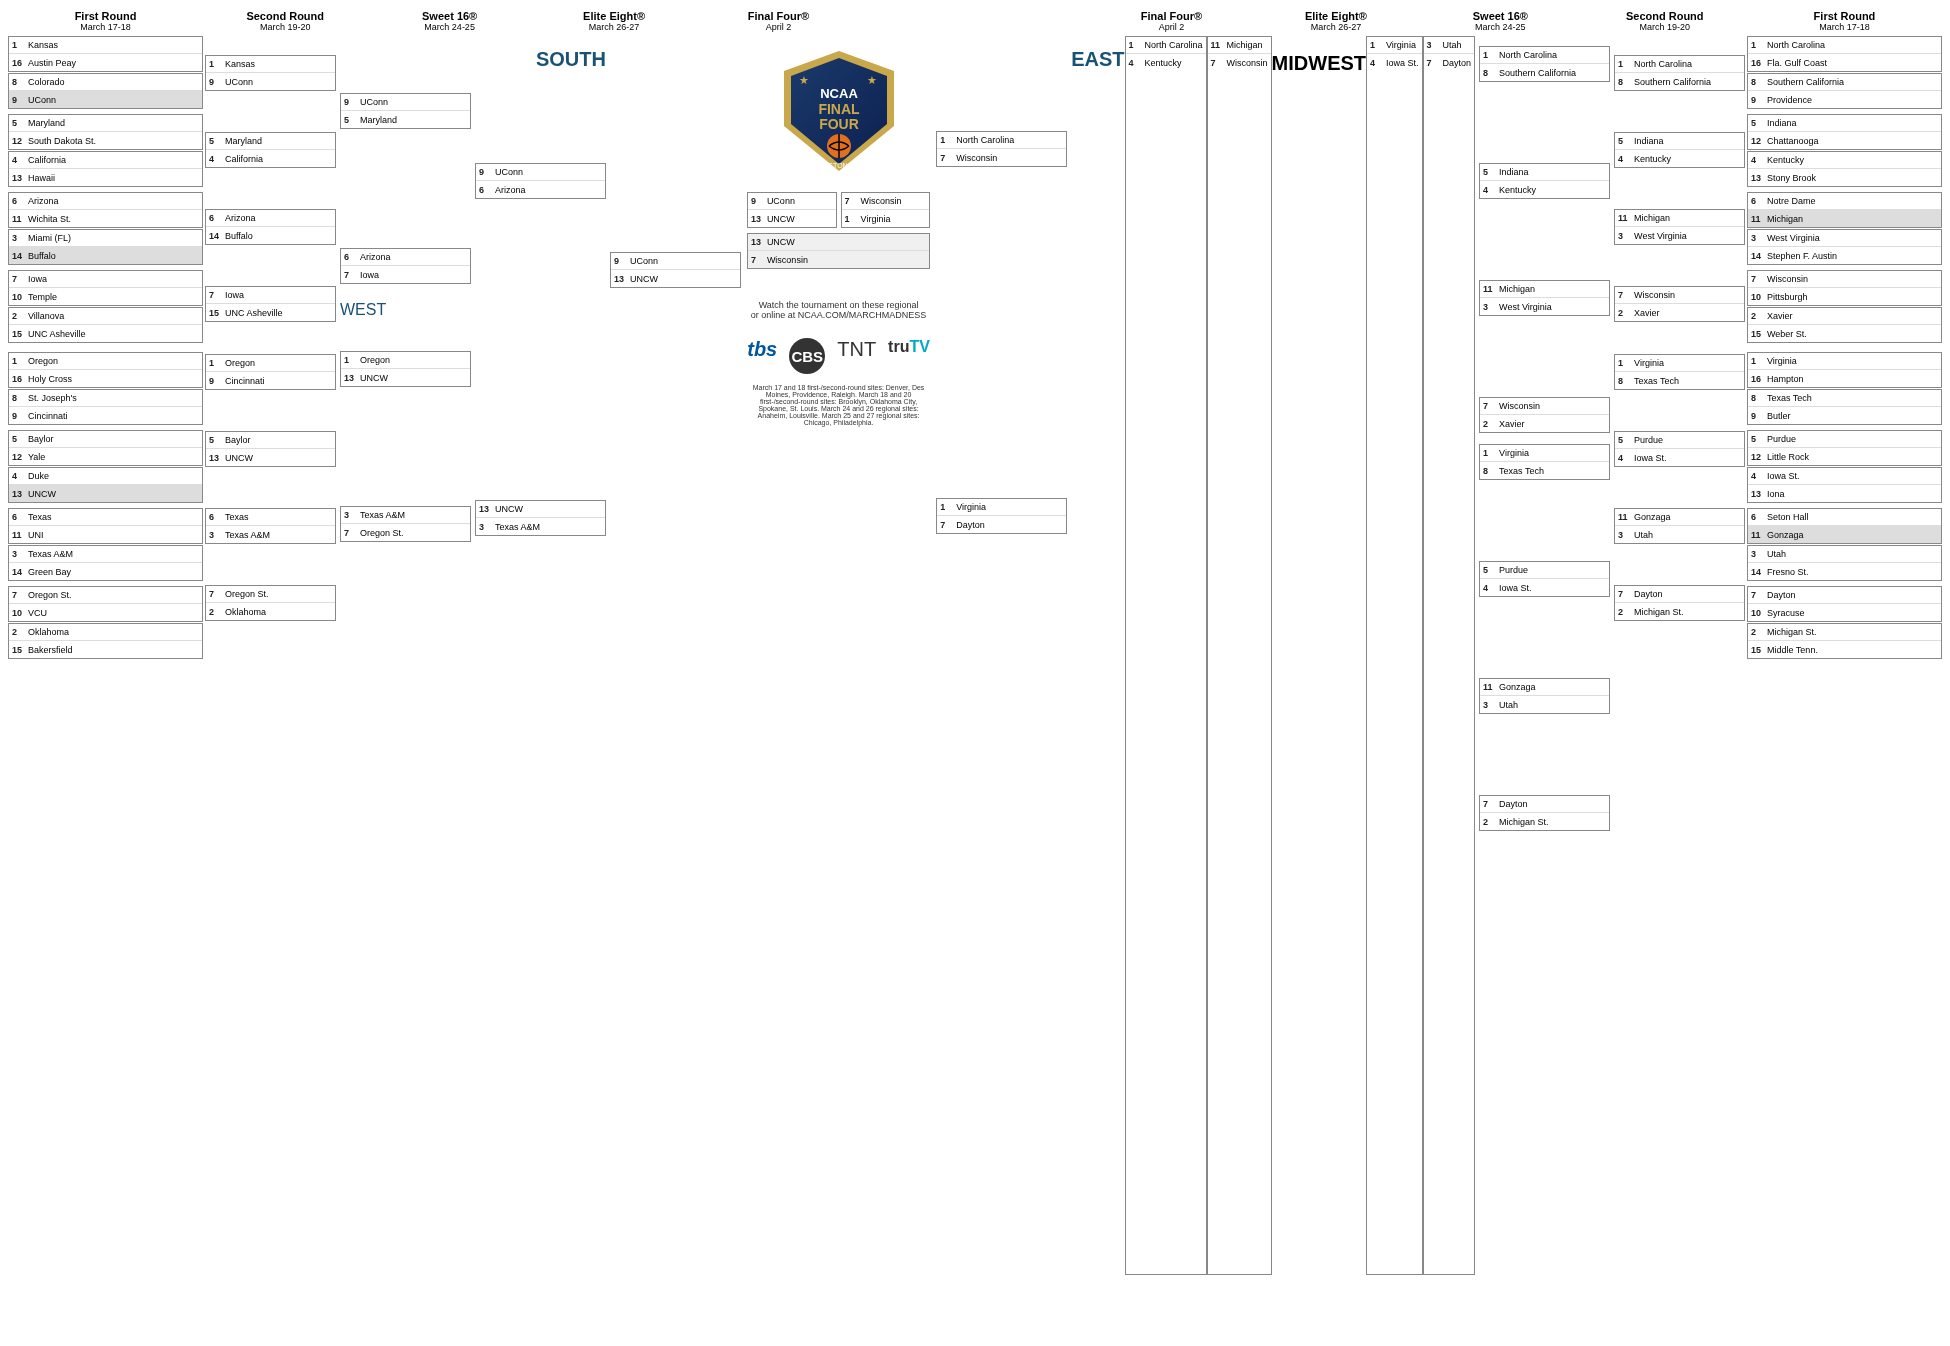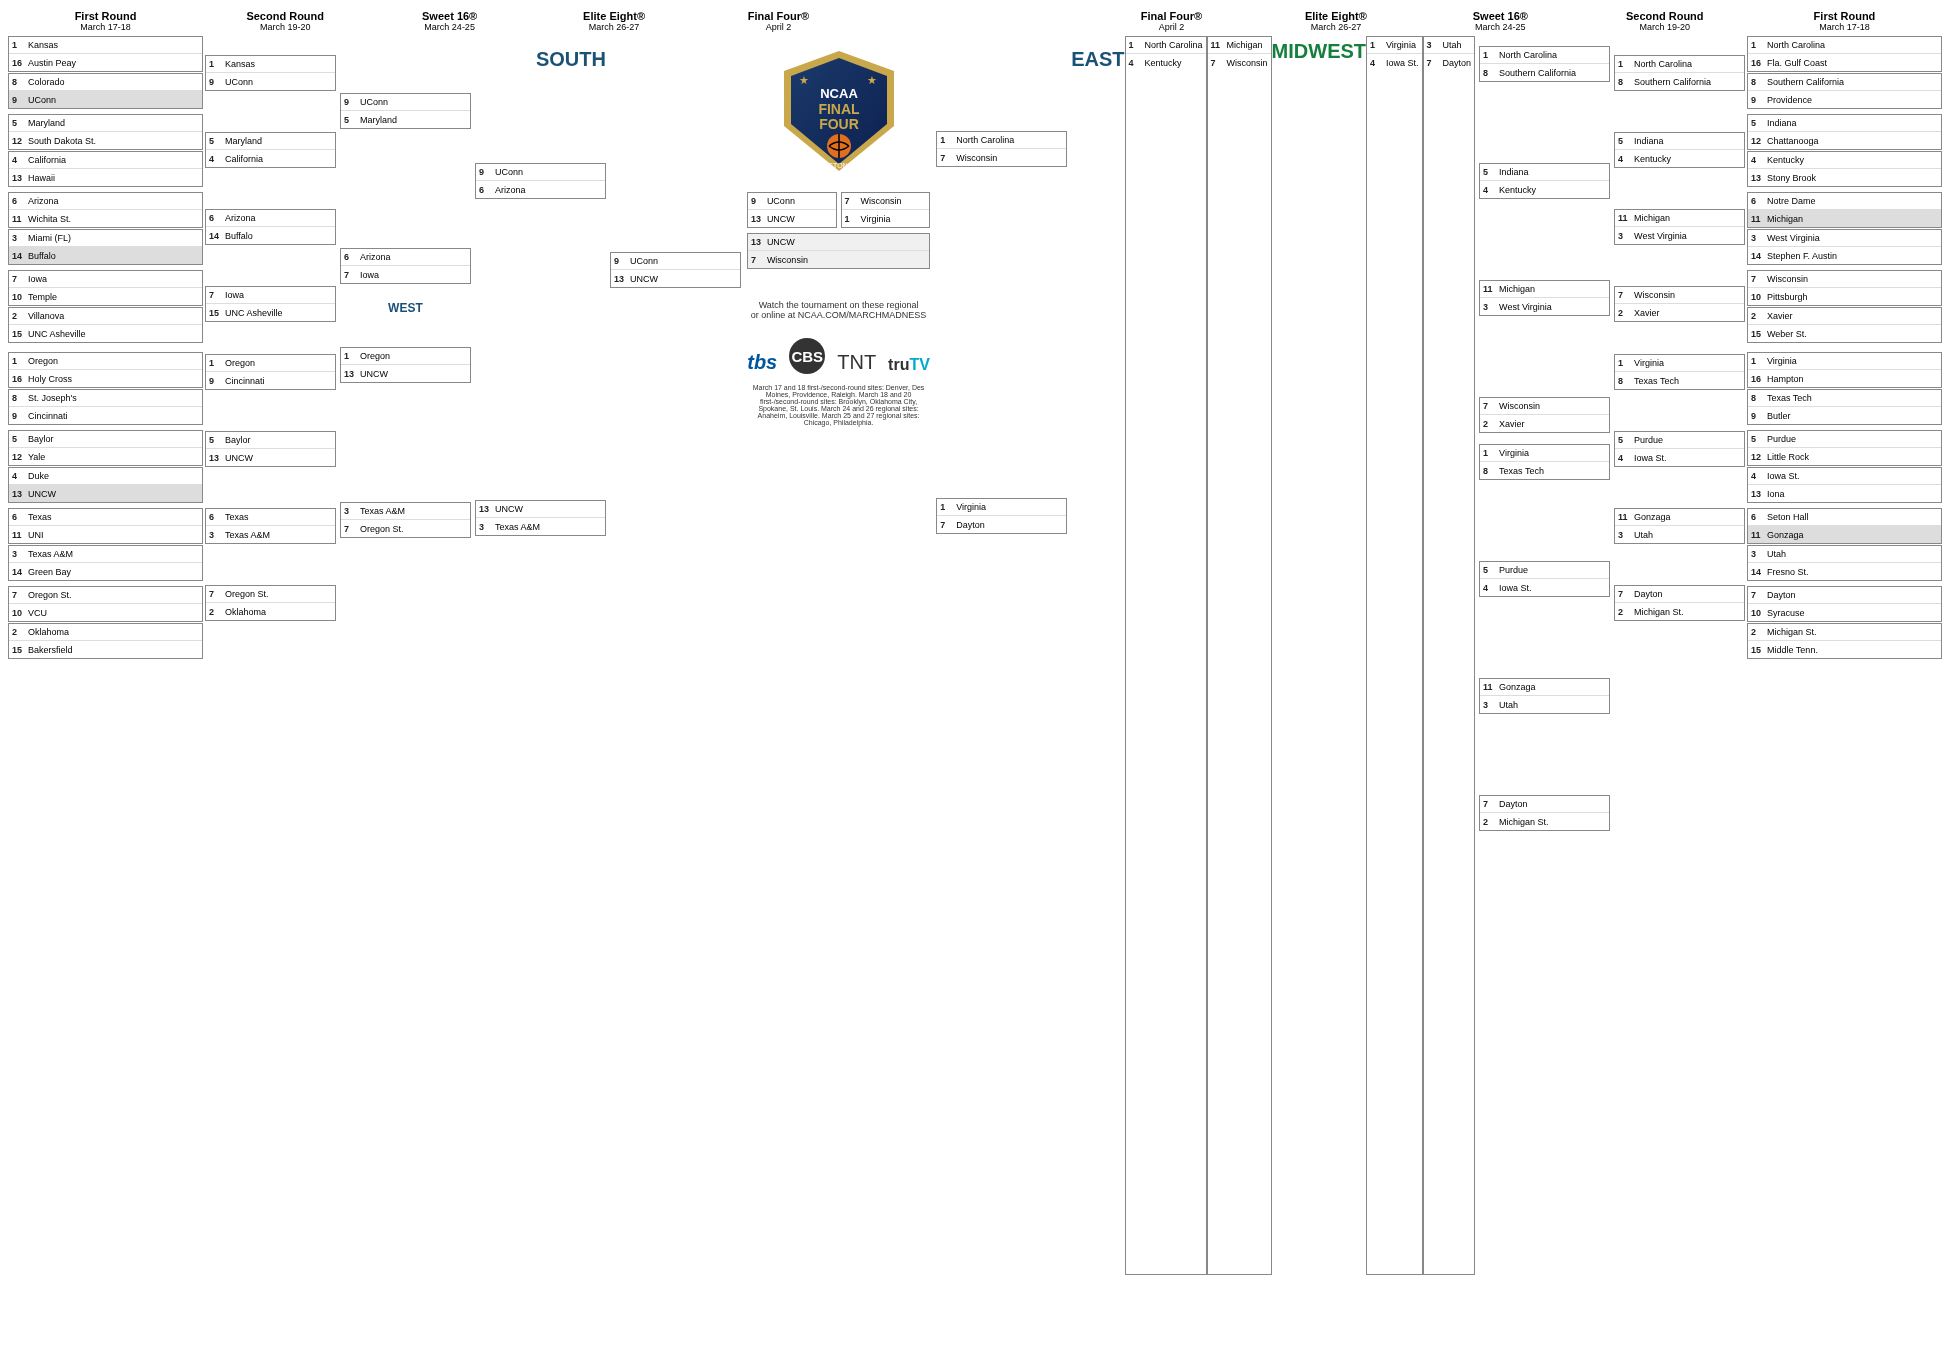--- a/index.html
+++ b/index.html
@@ -377,21 +377,21 @@
             <span class="s">6</span>
             <span class="n">Arizona</span>
           </div>
         <div class="t">
             <span class="s">7</span>
             <span class="n">Iowa</span>
           </div>
       </div>
       <div style="height:12px;"></div>
 
-      <div style="font-size:12px;font-weight:bold;color:#1a5276;text-align:center;padding:4px 0;">WEST</div>
+      <div style="font-size:16px;font-weight:normal;color:#1a5276;text-align:left;padding:4px 0;">WEST</div>
       <div style="height:28px;"></div>
       <div class="matchup-block">
         <div class="t">
             <span class="s">1</span>
             <span class="n">Oregon</span>
           </div>
         <div class="t">
             <span class="s">13</span>
             <span class="n">UNCW</span>
           </div>
@@ -522,21 +522,21 @@
               <span class="s">7</span>
               <span class="n">Wisconsin</span>
             </div>
         </div>
       </div>
 
       <div style="height:30px;"></div>
 
       <div style="font-size:9px;text-align:center;color:#333;">Watch the tournament on these regional</div>
       <div style="font-size:9px;text-align:center;color:#333;margin-bottom:18px;">or online at NCAA.COM/MARCHMADNESS</div>
-      <div style="display:flex;gap:12px;align-items:flex-end;justify-content:center;">
+      <div style="display:flex;gap:12px;align-items:flex-start;justify-content:center;">
         <div style="font-size:20px;font-weight:bold;color:#0057A0;font-style:italic;">tbs</div>
         <div style="width:36px;height:36px;background:#333;border-radius:50%;display:flex;align-items:center;justify-content:center;">
           <span style="color:white;font-size:15px;font-weight:bold;">CBS</span>
         </div>
         <div style="font-size:20px;font-weight:normal;color:#333;">TNT</div>
         <div style="font-size:16px;font-weight:bold;color:#333;">tru<span style="color:#00aacc;">TV</span></div>
       </div>
       <div style="height:10px;"></div>
       <div style="font-size:7px;text-align:center;color:#333;max-width:280px;">March 17 and 18 first-/second-round sites: Denver, Des Moines, Providence, Raleigh. March 18 and 20 first-/second-round sites: Brooklyn, Oklahoma City, Spokane, St. Louis. March 24 and 26 regional sites: Anaheim, Louisville. March 25 and 27 regional sites: Chicago, Philadelphia.</div>
     </div>
@@ -586,21 +586,21 @@
             <span class="s">11</span>
             <span class="n">Michigan</span>
           </div>
         <div class="t">
             <span class="s">7</span>
             <span class="n">Wisconsin</span>
           </div>
       </div>
       <div style="height:90px;"></div>
 
-      <div style="font-size:20px;font-weight:bold;color:#15803d;text-align:left;padding:4px 0;">MIDWEST</div>
+      <div style="font-size:20px;font-weight:bold;color:#000000;text-align:left;padding:4px 0;margin-top:12px;">MIDWEST</div>
       <div style="height:16px;"></div>
       <div class="matchup-block">
         <div class="t">
             <span class="s">1</span>
             <span class="n">Virginia</span>
           </div>
         <div class="t">
             <span class="s">4</span>
             <span class="n">Iowa St.</span>
           </div>

